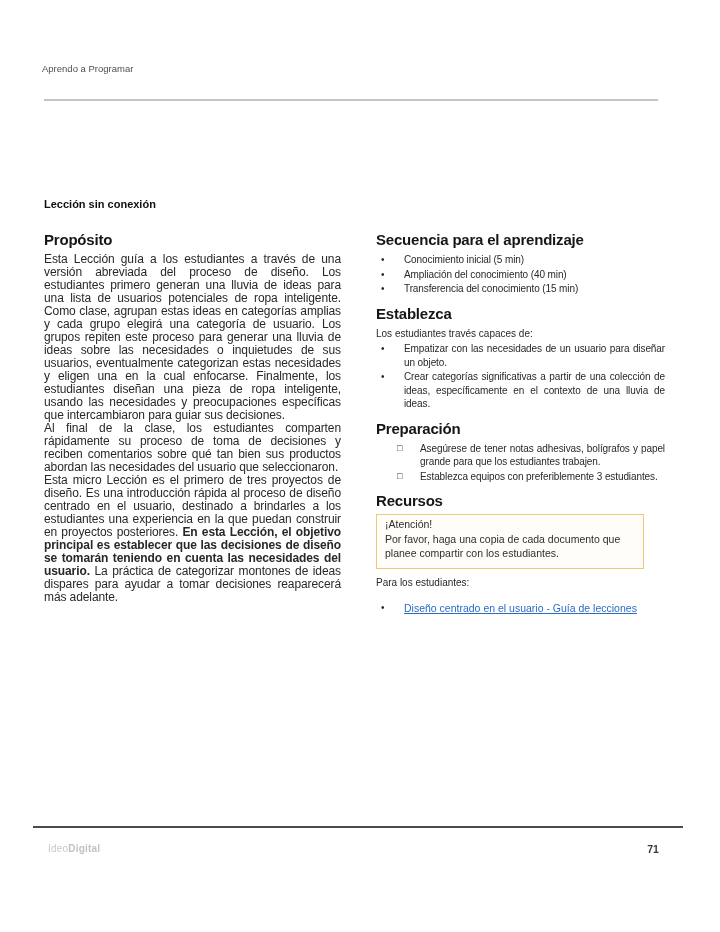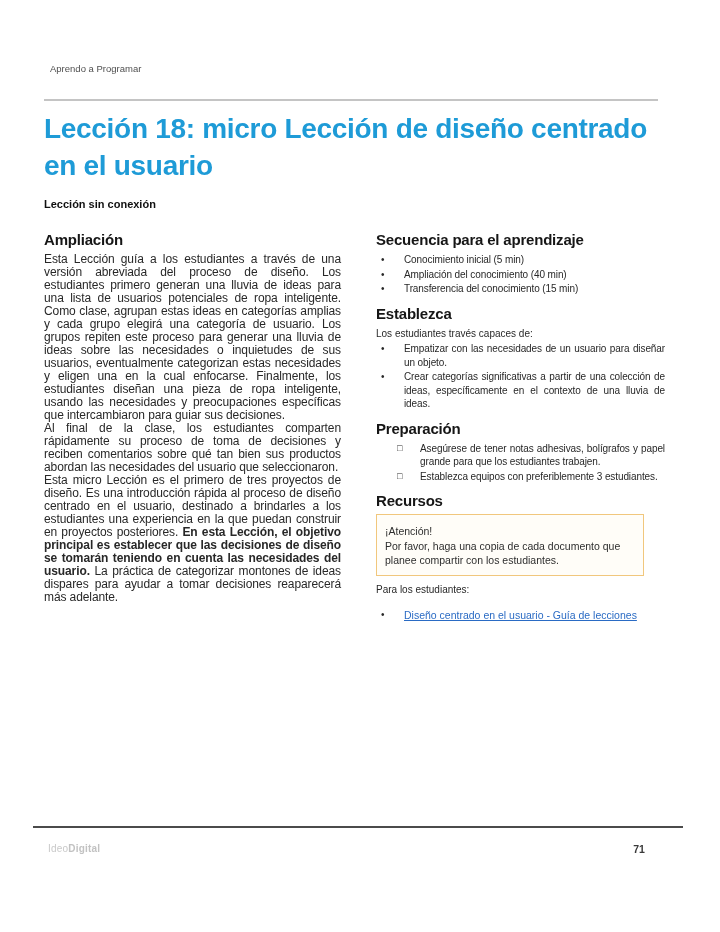--- a/index.html
+++ b/index.html
@@ -1,21 +1,21 @@
 <!DOCTYPE html>
 <html><head>
 <meta charset="utf-8">
 <style>
   html,body{margin:0;padding:0;background:#ffffff;}
   .page{
     position:relative;width:720px;height:932px;background:#ffffff;overflow:hidden;
     font-family:"Liberation Sans","DejaVu Sans",sans-serif;color:#2b2b2b;
   }
   .header-brand{
-    position:absolute;left:50px;top:63px;font-size:9.5px;color:#4f4f4f;letter-spacing:0;
+    position:absolute;left:42px;top:63px;font-size:9.5px;color:#4f4f4f;letter-spacing:0;
   }
   .top-rule{
     position:absolute;left:44px;top:99px;width:614px;height:2px;background:#c4c4c4;
   }
   .page-title{
     position:absolute;left:44px;top:110px;width:632px;
     font-size:28px;font-weight:bold;color:#1e9bd7;line-height:37px;letter-spacing:-0.3px;
   }
   .page-subtitle{
     position:absolute;left:44px;top:198px;font-size:11px;font-weight:bold;color:#101010;
@@ -35,55 +35,54 @@
   }
   .body-text p{margin:0;}
   .li{display:flex;margin:0 0 1px 0;}
   .li .marker{flex:0 0 28px;padding-left:5px;box-sizing:border-box;font-size:10px;line-height:13.5px;color:#282828;}
   .li .li-text{flex:1;font-size:10px;line-height:13.5px;letter-spacing:-0.1px;color:#282828;}
   .li.justify .li-text{text-align:justify;}
   .li.check .marker{flex:0 0 44px;padding-left:21px;font-size:9px;}
   .intro-line{font-size:10px;line-height:13.5px;margin:0 0 2px 0;color:#282828;}
   .notice-box{
     border:1.5px solid #f1c77d;background:#fffdf8;width:250px;
-    padding:9px 8px 7px 8px;margin:2px 0 7px 0;
+    padding:2px 8px 7px 8px;margin:2px 0 7px 0;
   }
   .notice-box div{font-size:10.5px;line-height:14.5px;color:#2e2e2e;}
   .students-label{font-size:10px;line-height:13.5px;margin:0 0 12px 0;color:#282828;}
   .link-row{display:flex;}
   .link-row .marker{flex:0 0 28px;padding-left:5px;box-sizing:border-box;font-size:10px;line-height:14px;color:#282828;}
   .lesson-link{
     font-size:10.5px;line-height:14px;color:#2a6bc4;text-decoration:underline;cursor:pointer;
   }
   .bold-inline{font-weight:bold;}
   .footer-rule{
     position:absolute;left:33px;top:826px;width:650px;height:2px;background:#4b4b4b;
   }
   .footer-brand{
     position:absolute;left:48px;top:843px;font-size:10px;color:#c9c9c9;letter-spacing:0.2px;
   }
   .footer-brand .bold{font-weight:bold;color:#c2c2c2;}
   .page-number{
-    position:absolute;left:624px;top:843px;width:30px;text-align:center;
+    position:absolute;left:638px;top:843px;width:30px;text-align:center;
     font-size:10.5px;font-weight:bold;color:#3a3a3a;
   }
 </style>
 </head>
 <body>
 
 <div class="page">
 
   <div class="header-brand">Aprendo a Programar</div>
   <div class="top-rule"></div>
 
-  <div class="page-title">Lección 18: micro Lección de diseño centrado en el usuario</div>
   <div class="page-subtitle">Lección sin conexión</div>
 
   <div class="col-left">
-    <div class="h2">Ampliación</div>
+    <div class="h2">Propósito</div>
     <div class="body-text">
       <p>Esta Lección guía a los estudiantes a través de una versión abreviada del proceso de diseño. Los estudiantes primero generan una lluvia de ideas para una lista de usuarios potenciales de ropa inteligente. Como clase, agrupan estas ideas en categorías amplias y cada grupo elegirá una categoría de usuario. Los grupos repiten este proceso para generar una lluvia de ideas sobre las necesidades o inquietudes de sus usuarios, eventualmente categorizan estas necesidades y eligen una en la cual enfocarse. Finalmente, los estudiantes diseñan una pieza de ropa inteligente, usando las necesidades y preocupaciones específicas que intercambiaron para guiar sus decisiones.</p>
       <p>Al final de la clase, los estudiantes comparten rápidamente su proceso de toma de decisiones y reciben comentarios sobre qué tan bien sus productos abordan las necesidades del usuario que seleccionaron.</p>
       <p><span>Esta micro Lección es el primero de tres proyectos de diseño. Es una introducción rápida al proceso de diseño centrado en el usuario, destinado a brindarles a los estudiantes una experiencia en la que puedan construir en proyectos posteriores. </span><span class="bold-inline">En esta Lección, el objetivo principal es establecer que las decisiones de diseño se tomarán teniendo en cuenta las necesidades del usuario.</span><span> La práctica de categorizar montones de ideas dispares para ayudar a tomar decisiones reaparecerá más adelante.</span></p>
     </div>
   </div>
 
   <div class="col-right">
     <div class="h2">Secuencia para el aprendizaje</div>
     <div class="li">

